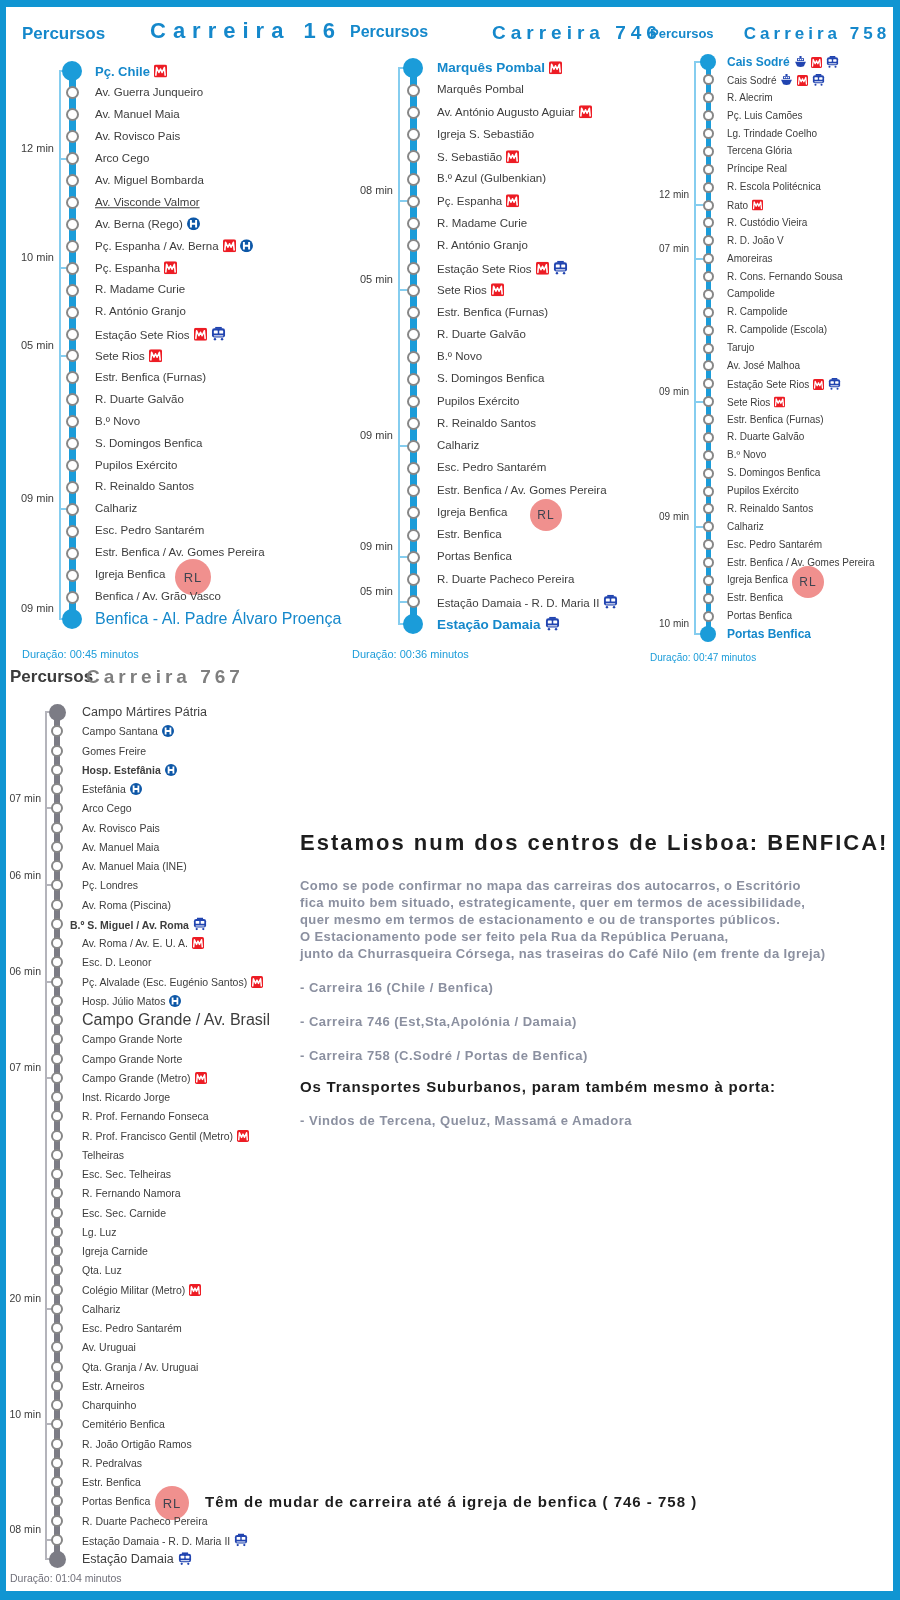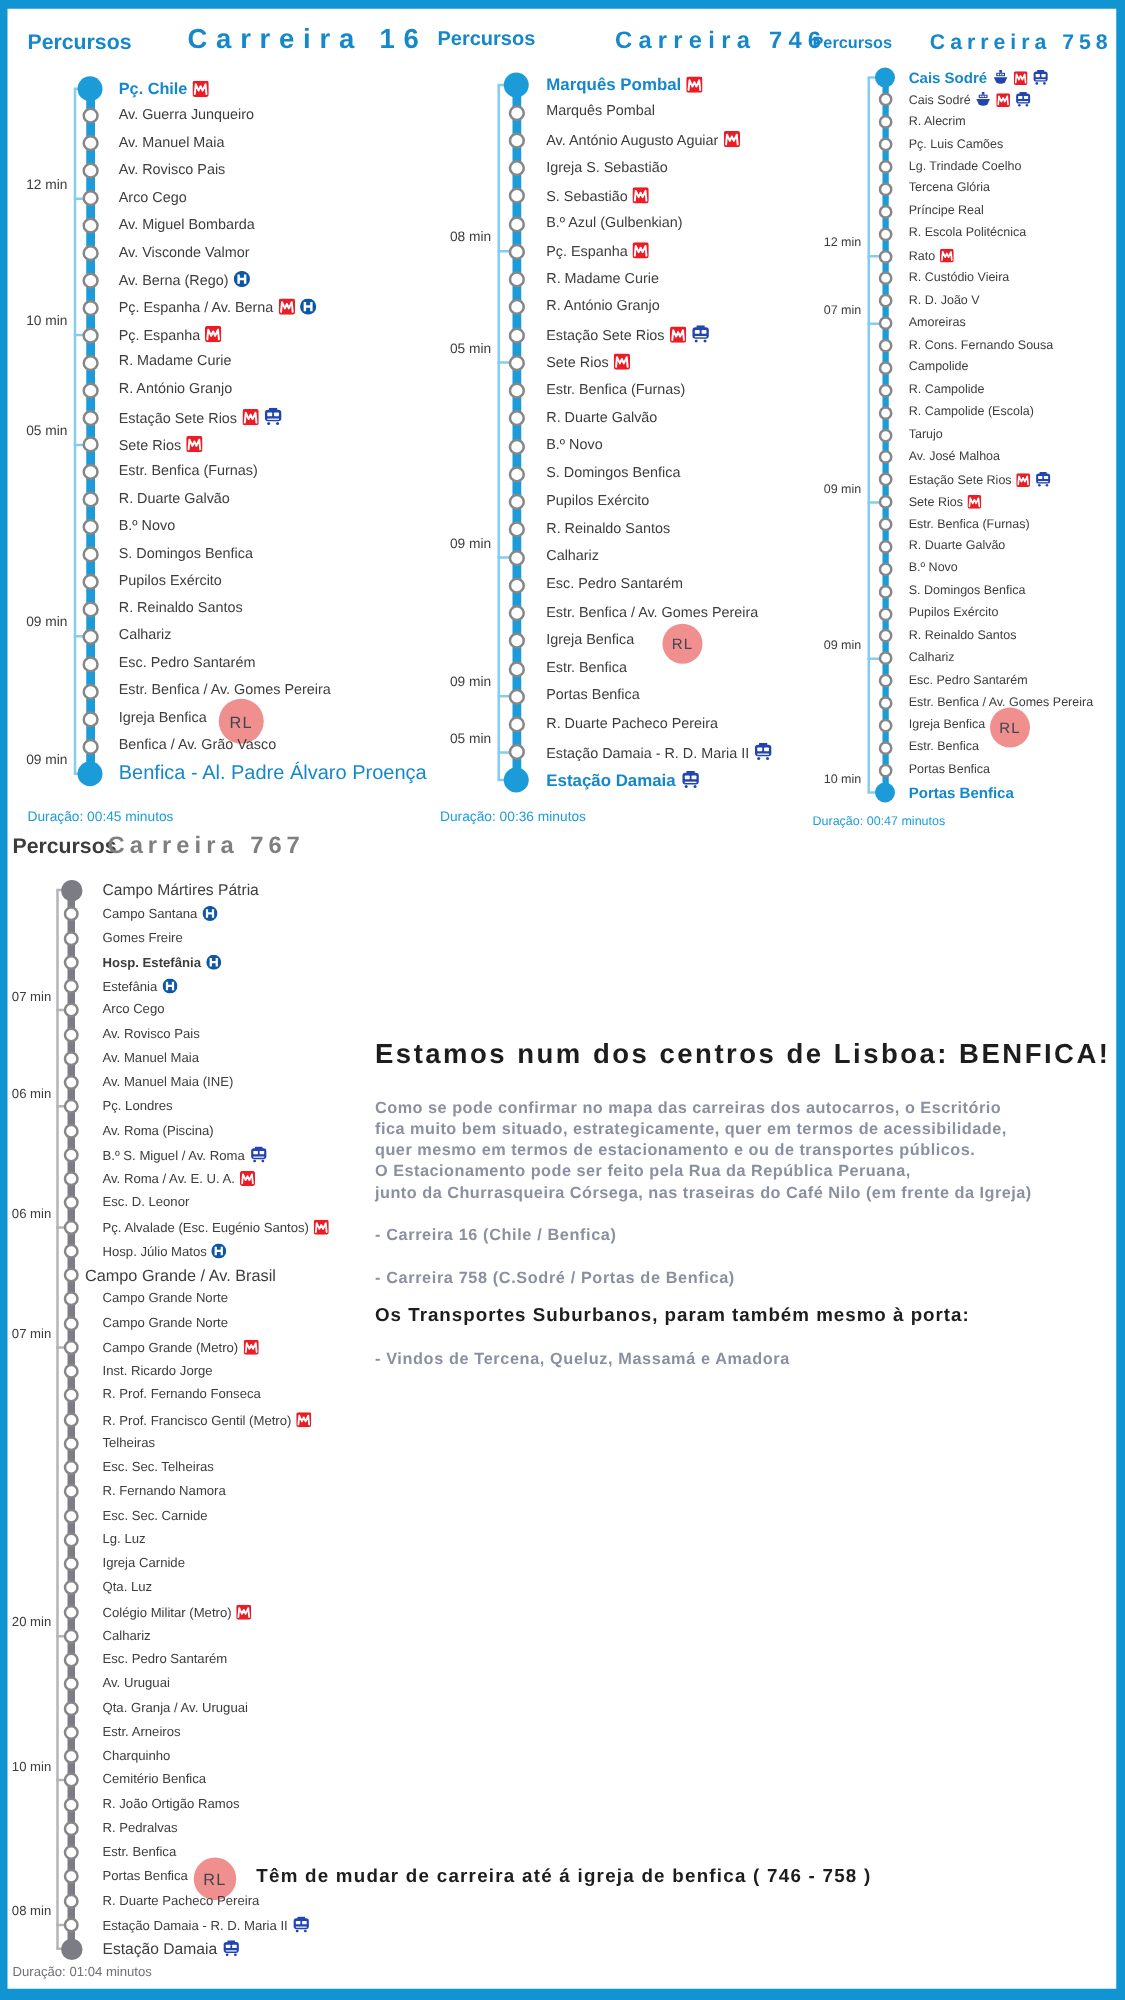--- a/index.html
+++ b/index.html
@@ -66,21 +66,21 @@
       <div class="stop-label" style="left: 95px; top: 92.92px; font-size: 11.5px; color: rgb(61, 61, 61); font-weight: normal;"><span>Av. Guerra Junqueiro</span></div>
       <div class="stop-circle mid" style="left: 65.5px; top: 108.34px; width: 13px; height: 13px;"></div>
       <div class="stop-label" style="left: 95px; top: 114.84px; font-size: 11.5px; color: rgb(61, 61, 61); font-weight: normal;"><span>Av. Manuel Maia</span></div>
       <div class="stop-circle mid" style="left: 65.5px; top: 130.26px; width: 13px; height: 13px;"></div>
       <div class="stop-label" style="left: 95px; top: 136.76px; font-size: 11.5px; color: rgb(61, 61, 61); font-weight: normal;"><span>Av. Rovisco Pais</span></div>
       <div class="stop-circle mid" style="left: 65.5px; top: 152.18px; width: 13px; height: 13px;"></div>
       <div class="stop-label" style="left: 95px; top: 158.68px; font-size: 11.5px; color: rgb(61, 61, 61); font-weight: normal;"><span>Arco Cego</span></div>
       <div class="stop-circle mid" style="left: 65.5px; top: 174.1px; width: 13px; height: 13px;"></div>
       <div class="stop-label" style="left: 95px; top: 180.6px; font-size: 11.5px; color: rgb(61, 61, 61); font-weight: normal;"><span>Av. Miguel Bombarda</span></div>
       <div class="stop-circle mid" style="left: 65.5px; top: 196.02px; width: 13px; height: 13px;"></div>
-      <div class="stop-label" style="left: 95px; top: 202.52px; font-size: 11.5px; color: rgb(61, 61, 61); font-weight: normal;"><span>Av. Visconde Valmor</span></div>
+      <div class="stop-label" style="left: 95px; top: 202.52px; font-size: 11.5px; color: rgb(61, 61, 61); font-weight: normal; text-decoration: underline;"><span>Av. Visconde Valmor</span></div>
       <div class="stop-circle mid" style="left: 65.5px; top: 217.94px; width: 13px; height: 13px;"></div>
       <div class="stop-label" style="left: 95px; top: 224.44px; font-size: 11.5px; color: rgb(61, 61, 61); font-weight: normal;"><span>Av. Berna (Rego)</span><span class="ic"><svg width="13" height="13" viewBox="0 0 14 14">
             <circle cx="7" cy="7" r="7" fill="#0d57a7"></circle>
             <path d="M4.2 3 V11 M9.8 3 V11 M4.2 7 H9.8" stroke="#fff" stroke-width="2.1"></path>
           </svg></span></div>
       <div class="stop-circle mid" style="left: 65.5px; top: 239.86px; width: 13px; height: 13px;"></div>
       <div class="stop-label" style="left: 95px; top: 246.36px; font-size: 11.5px; color: rgb(61, 61, 61); font-weight: normal;"><span>Pç. Espanha / Av. Berna</span><span class="ic"><svg width="13" height="13" viewBox="0 0 14 14">
             <rect width="14" height="14" rx="2" fill="#ed1c24"></rect>
             <path d="M2 11.5 L2.8 3.2 L5.3 8.6 L7 4.8 L8.7 8.6 L11.2 3.2 L12 11.5" fill="none" stroke="#fff" stroke-width="1.7" stroke-linejoin="round" stroke-linecap="round"></path>
           </svg></span><span class="ic"><svg width="13" height="13" viewBox="0 0 14 14">
@@ -431,21 +431,21 @@
       <div class="stop-label" style="left: 82px; top: 827.5px; font-size: 10.5px; color: rgb(61, 61, 61); font-weight: normal;"><span>Av. Rovisco Pais</span></div>
       <div class="stop-circle mid" style="left: 51px; top: 840.75px; width: 12px; height: 12px;"></div>
       <div class="stop-label" style="left: 82px; top: 846.75px; font-size: 10.5px; color: rgb(61, 61, 61); font-weight: normal;"><span>Av. Manuel Maia</span></div>
       <div class="stop-circle mid" style="left: 51px; top: 860px; width: 12px; height: 12px;"></div>
       <div class="stop-label" style="left: 82px; top: 866px; font-size: 10.5px; color: rgb(61, 61, 61); font-weight: normal;"><span>Av. Manuel Maia (INE)</span></div>
       <div class="stop-circle mid" style="left: 51px; top: 879.25px; width: 12px; height: 12px;"></div>
       <div class="stop-label" style="left: 82px; top: 885.25px; font-size: 10.5px; color: rgb(61, 61, 61); font-weight: normal;"><span>Pç. Londres</span></div>
       <div class="stop-circle mid" style="left: 51px; top: 898.5px; width: 12px; height: 12px;"></div>
       <div class="stop-label" style="left: 82px; top: 904.5px; font-size: 10.5px; color: rgb(61, 61, 61); font-weight: normal;"><span>Av. Roma (Piscina)</span></div>
       <div class="stop-circle mid" style="left: 51px; top: 917.75px; width: 12px; height: 12px;"></div>
-      <div class="stop-label" style="left: 82px; top: 923.75px; font-size: 10.5px; color: rgb(61, 61, 61); font-weight: normal;"><span>B.º S. Miguel / Av. Roma</span><span class="ic"><svg width="14" height="13" viewBox="0 0 16 15">
+      <div class="stop-label" style="left: 70px; top: 923.75px; font-size: 10.5px; color: rgb(61, 61, 61); font-weight: bold;"><span>B.º S. Miguel / Av. Roma</span><span class="ic"><svg width="14" height="13" viewBox="0 0 16 15">
             <rect x="4.5" y="0" width="7" height="2.2" fill="#2144b0"></rect>
             <rect x="1" y="1.6" width="14" height="10" rx="2.6" fill="#2144b0"></rect>
             <rect x="3" y="4" width="4.2" height="3.2" rx="0.6" fill="#fff"></rect>
             <rect x="8.8" y="4" width="4.2" height="3.2" rx="0.6" fill="#fff"></rect>
             <rect x="3" y="9.2" width="10" height="1.1" fill="#fff"></rect>
             <circle cx="4.2" cy="13.4" r="1.3" fill="#2144b0"></circle>
             <circle cx="11.8" cy="13.4" r="1.3" fill="#2144b0"></circle>
           </svg></span></div>
       <div class="stop-circle mid" style="left: 51px; top: 937px; width: 12px; height: 12px;"></div>
       <div class="stop-label" style="left: 82px; top: 943px; font-size: 10.5px; color: rgb(61, 61, 61); font-weight: normal;"><span>Av. Roma / Av. E. U. A.</span><span class="ic"><svg width="12" height="12" viewBox="0 0 14 14">
@@ -458,21 +458,21 @@
       <div class="stop-label" style="left: 82px; top: 981.5px; font-size: 10.5px; color: rgb(61, 61, 61); font-weight: normal;"><span>Pç. Alvalade (Esc. Eugénio Santos)</span><span class="ic"><svg width="12" height="12" viewBox="0 0 14 14">
             <rect width="14" height="14" rx="2" fill="#ed1c24"></rect>
             <path d="M2 11.5 L2.8 3.2 L5.3 8.6 L7 4.8 L8.7 8.6 L11.2 3.2 L12 11.5" fill="none" stroke="#fff" stroke-width="1.7" stroke-linejoin="round" stroke-linecap="round"></path>
           </svg></span></div>
       <div class="stop-circle mid" style="left: 51px; top: 994.75px; width: 12px; height: 12px;"></div>
       <div class="stop-label" style="left: 82px; top: 1000.75px; font-size: 10.5px; color: rgb(61, 61, 61); font-weight: normal;"><span>Hosp. Júlio Matos</span><span class="ic"><svg width="12" height="12" viewBox="0 0 14 14">
             <circle cx="7" cy="7" r="7" fill="#0d57a7"></circle>
             <path d="M4.2 3 V11 M9.8 3 V11 M4.2 7 H9.8" stroke="#fff" stroke-width="2.1"></path>
           </svg></span></div>
       <div class="stop-circle mid" style="left: 51px; top: 1014px; width: 12px; height: 12px;"></div>
-      <div class="stop-label" style="left: 68px; top: 1020px; font-size: 13px; color: rgb(61, 61, 61); font-weight: normal;"><span>Campo Grande / Av. Brasil</span></div>
+      <div class="stop-label" style="left: 82px; top: 1020px; font-size: 16px; color: rgb(61, 61, 61); font-weight: normal;"><span>Campo Grande / Av. Brasil</span></div>
       <div class="stop-circle mid" style="left: 51px; top: 1033.25px; width: 12px; height: 12px;"></div>
       <div class="stop-label" style="left: 82px; top: 1039.25px; font-size: 10.5px; color: rgb(61, 61, 61); font-weight: normal;"><span>Campo Grande Norte</span></div>
       <div class="stop-circle mid" style="left: 51px; top: 1052.5px; width: 12px; height: 12px;"></div>
       <div class="stop-label" style="left: 82px; top: 1058.5px; font-size: 10.5px; color: rgb(61, 61, 61); font-weight: normal;"><span>Campo Grande Norte</span></div>
       <div class="stop-circle mid" style="left: 51px; top: 1071.75px; width: 12px; height: 12px;"></div>
       <div class="stop-label" style="left: 82px; top: 1077.75px; font-size: 10.5px; color: rgb(61, 61, 61); font-weight: normal;"><span>Campo Grande (Metro)</span><span class="ic"><svg width="12" height="12" viewBox="0 0 14 14">
             <rect width="14" height="14" rx="2" fill="#ed1c24"></rect>
             <path d="M2 11.5 L2.8 3.2 L5.3 8.6 L7 4.8 L8.7 8.6 L11.2 3.2 L12 11.5" fill="none" stroke="#fff" stroke-width="1.7" stroke-linejoin="round" stroke-linecap="round"></path>
           </svg></span></div>
       <div class="stop-circle mid" style="left: 51px; top: 1091px; width: 12px; height: 12px;"></div>
@@ -561,20 +561,21 @@
   <div id="info">
     <div id="info-title">Estamos num dos centros de Lisboa: BENFICA!</div>
     <div id="info-para">
       <div class="p-line">Como se pode confirmar no mapa das carreiras dos autocarros, o Escritório</div>
       <div class="p-line">fica muito bem situado, estrategicamente, quer em termos de acessibilidade,</div>
       <div class="p-line">quer mesmo em termos de estacionamento e ou de transportes públicos.</div>
       <div class="p-line">O Estacionamento pode ser feito pela Rua da República Peruana,</div>
       <div class="p-line">junto da Churrasqueira Córsega, nas traseiras do Café Nilo (em frente da Igreja)</div>
     </div>
     <div class="tp-item">- Carreira 16 (Chile / Benfica)</div>
+    <div class="tp-item">- Carreira 746 (Est,Sta,Apolónia / Damaia)</div>
     <div class="tp-item">- Carreira 758 (C.Sodré / Portas de Benfica)</div>
     <div class="tp-heading h2">Os Transportes Suburbanos, param também mesmo à porta:</div>
     <div class="tp-item">- Vindos de Tercena, Queluz, Massamá e Amadora</div>
   </div>
 
   <div id="footer-note">
     <span>Têm de mudar de carreira até á igreja de benfica ( 746 - 758 )</span>
   </div>
 </div>
 

